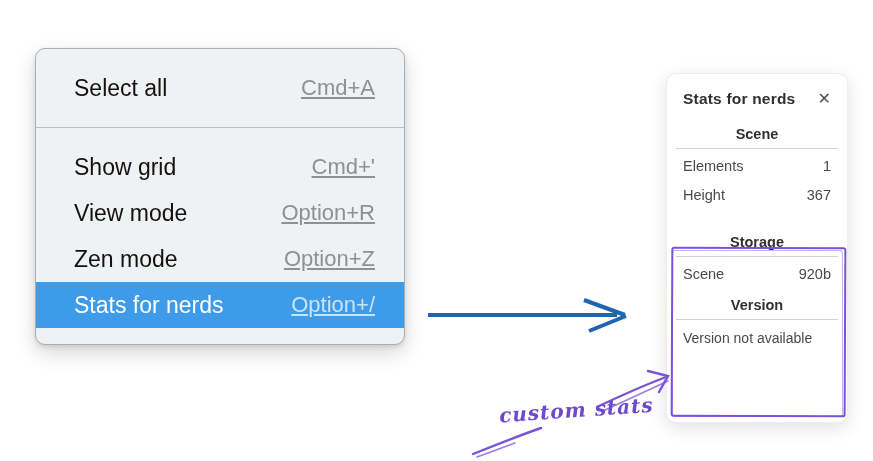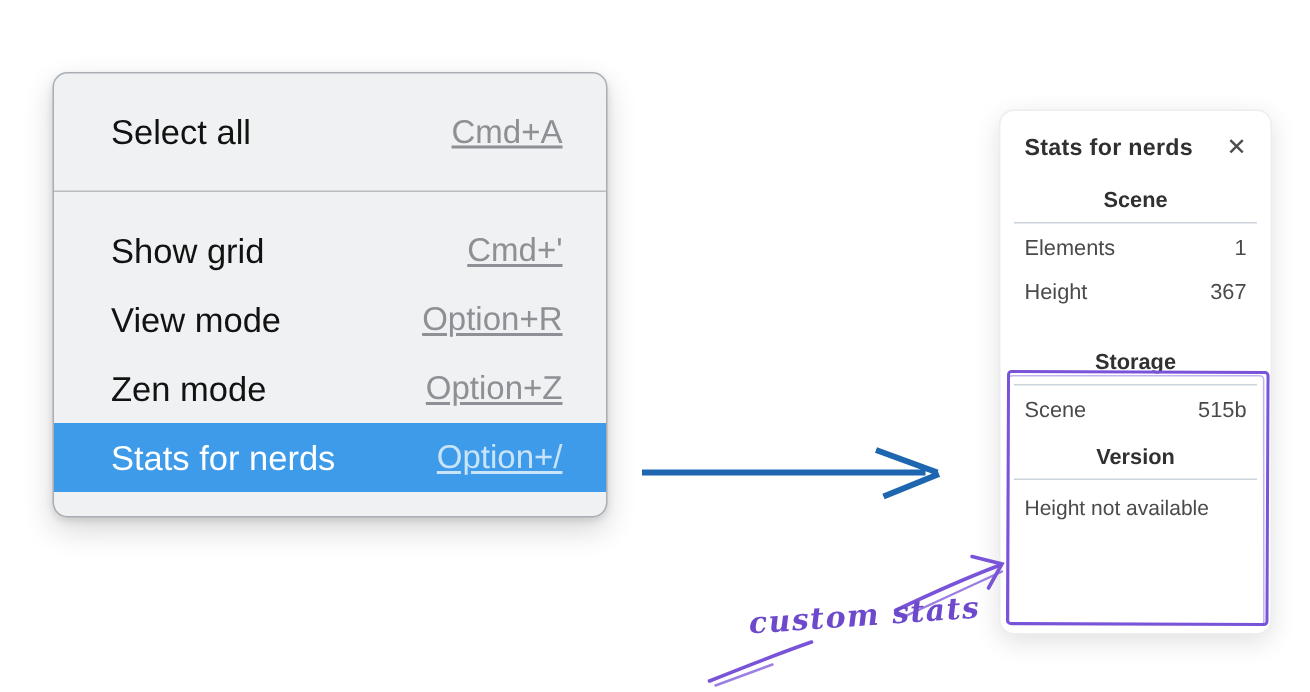--- a/index.html
+++ b/index.html
@@ -113,26 +113,26 @@
     </div>
     <div class="stat-row">
       <span>Height</span>
       <span>367</span>
     </div>
 
     <div class="section-header sh-storage">Storage</div>
     <hr class="section-divider">
     <div class="stat-row">
       <span>Scene</span>
-      <span>515b</span>
+      <span>920b</span>
     </div>
 
     <div class="section-header sh-version">Version</div>
     <hr class="section-divider">
-    <div class="version-note">Height not available</div>
+    <div class="version-note">Version not available</div>
   </div>
 
   <div class="highlight-box"></div>
 
   <svg class="annotation-arrow" width="220" height="95" viewBox="0 0 220 95">
     <g fill="none" stroke-linecap="round" stroke="#7a54d8">
       <path d="M10 88 C30 80, 55 70, 78 62" stroke-width="2.4"></path>
       <path d="M14 91 L52 77" stroke-width="1.6" opacity=".75"></path>
       <path d="M134 41 C155 31, 182 19, 203 11" stroke-width="2.4"></path>
       <path d="M140 45 L205 15" stroke-width="1.6" opacity=".75"></path>

